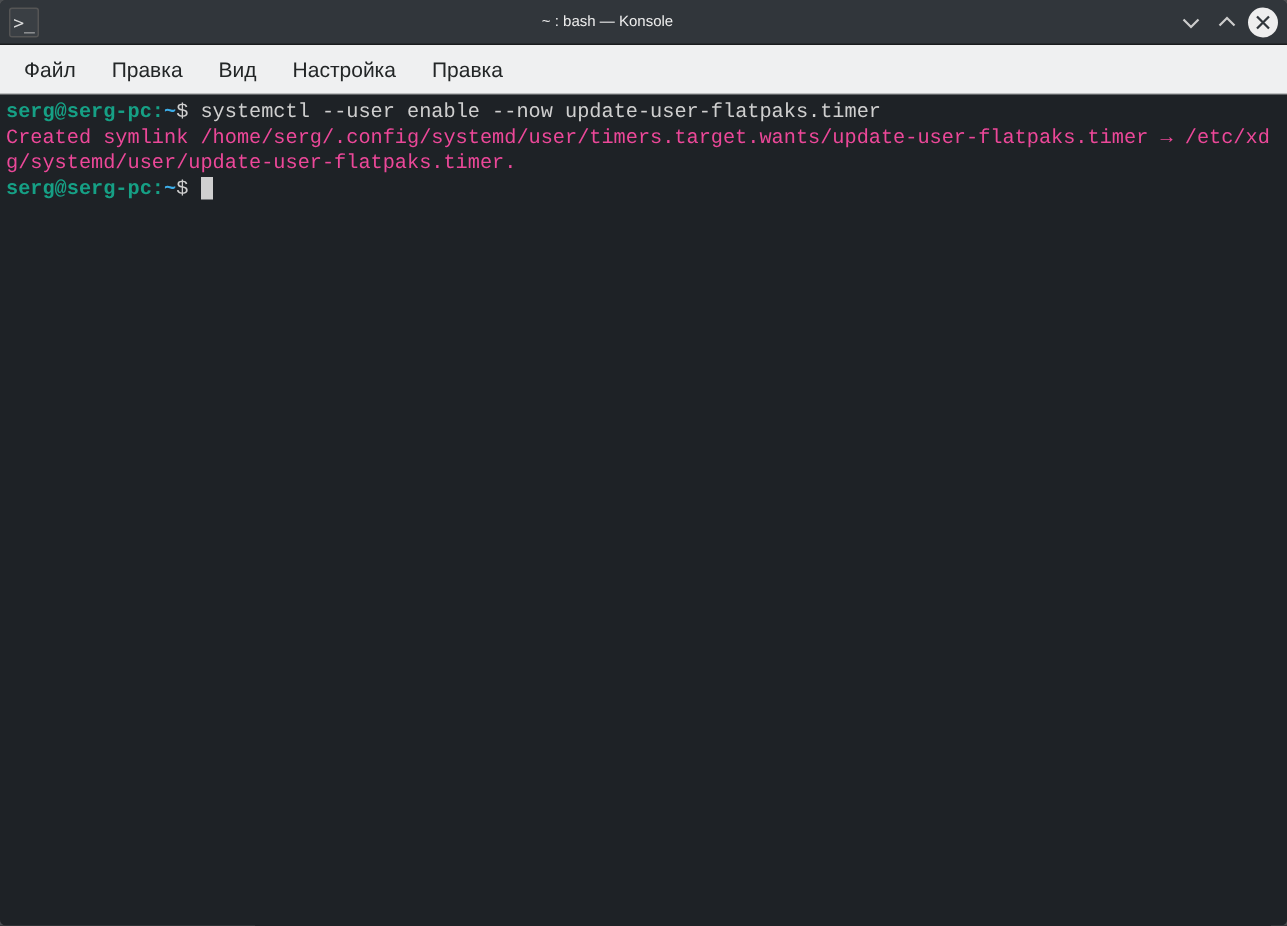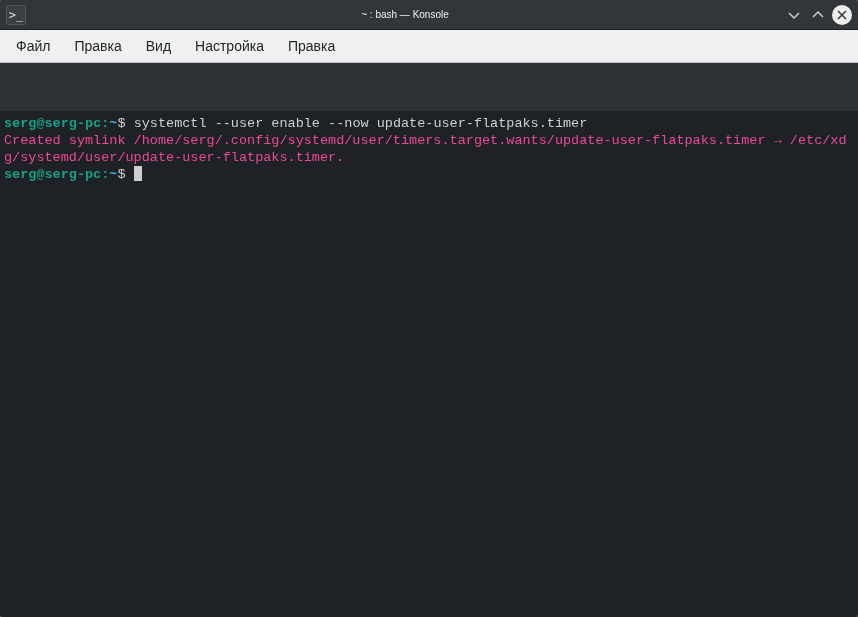--- a/index.html
+++ b/index.html
@@ -102,21 +102,20 @@
       flex: 1;
       background: #1e2226;
       padding: 4px 4px;
       font-family: 'Liberation Mono', 'DejaVu Sans Mono', monospace;
       font-size: 13.5px;
       line-height: 17px;
       color: #cfcfcf;
       overflow: hidden;
       white-space: pre-wrap;
       word-break: break-all;
-      margin-top: 48px;
     }
     .prompt-user {
       color: #16a085;
       font-weight: bold;
     }
     .prompt-path {
       color: #3daee9;
       font-weight: bold;
     }
     .prompt-dollar {

